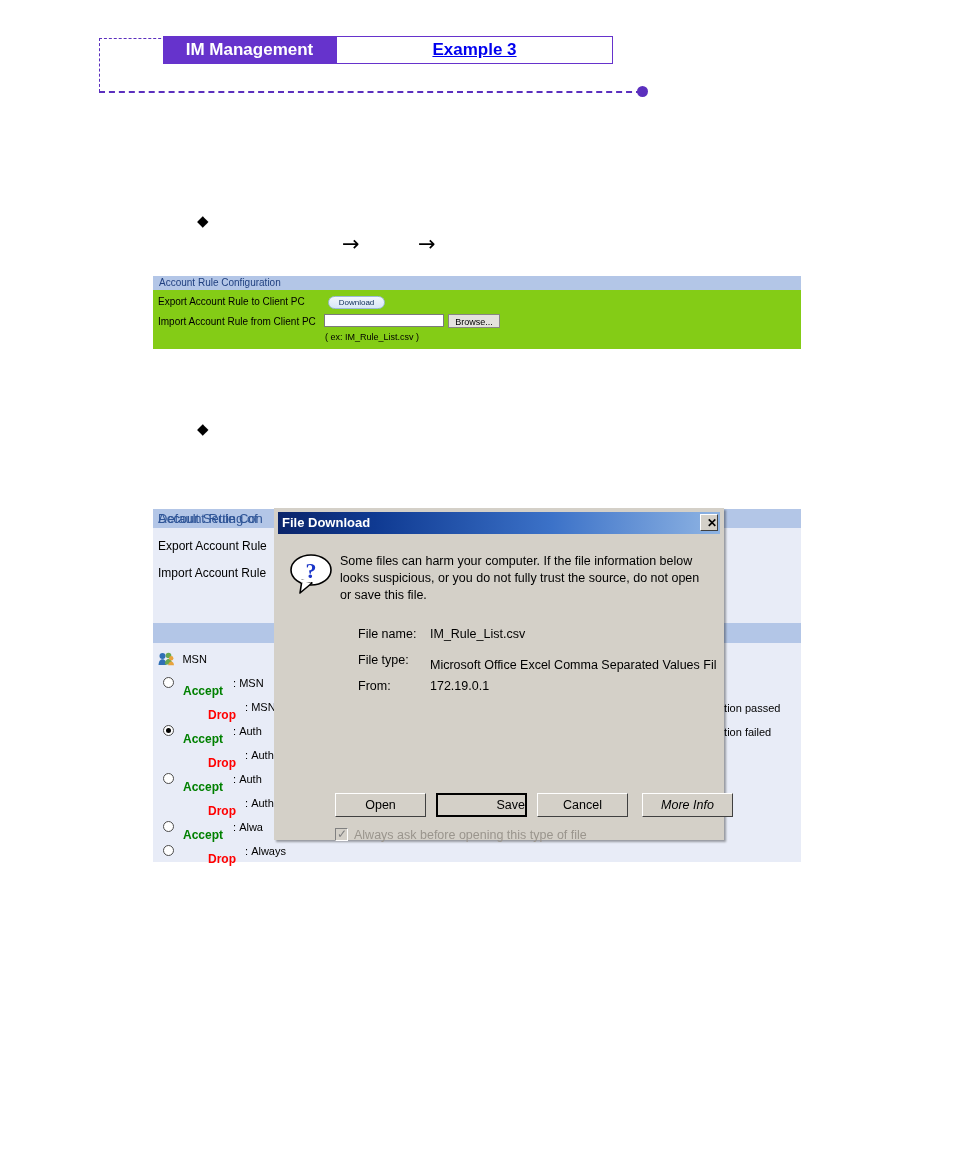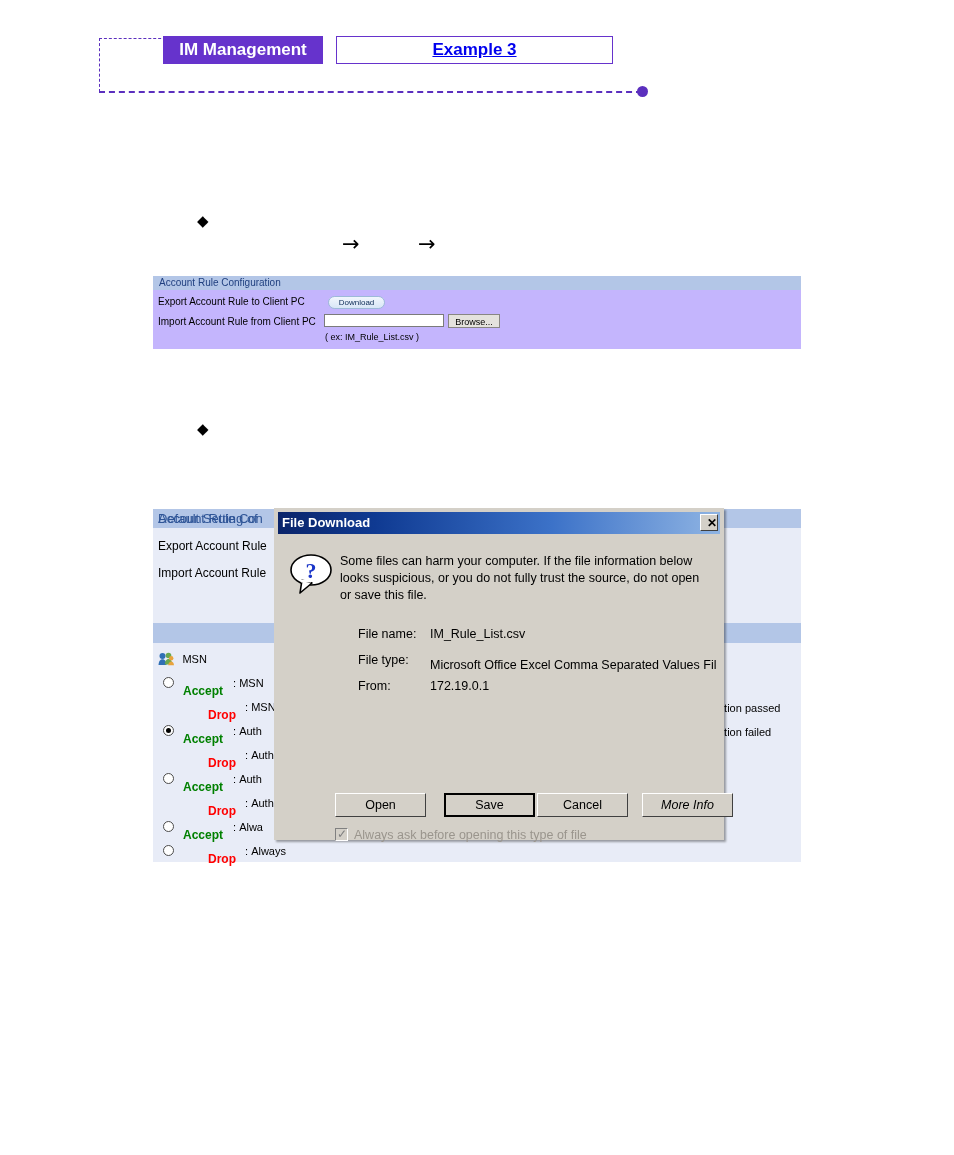--- a/index.html
+++ b/index.html
@@ -53,21 +53,21 @@
     top: 48px;
     width: 11px;
     height: 11px;
     border-radius: 50%;
     background: #5b2fbe;
   }
   #title-tab {
     position: absolute;
     left: 64px;
     top: -2px;
-    width: 160px;
+    width: 173px;
     height: 28px;
     background: #6633cc;
     color: #ffffff;
     font-size: 17px;
     font-weight: bold;
     line-height: 28px;
     text-align: center;
     letter-spacing: 0px;
   }
   #example-tab {
@@ -109,21 +109,21 @@
     font-family: "DejaVu Sans", sans-serif;
   }
 
   
   #panel1 {
     position: absolute;
     left: 153px;
     top: 276px;
     width: 648px;
     height: 73px;
-    background: #c4b5fd;
+    background: #84cc16;
   }
   .panel-head {
     position: absolute;
     left: 0;
     top: 0;
     width: 100%;
     height: 14px;
     background: #b3c6e7;
   }
   .panel-head-text {
@@ -417,21 +417,21 @@
     text-align: center;
     line-height: 22px;
     font-family: "Liberation Sans", sans-serif;
     padding: 0;
   }
   .dlg-btn.default {
     border: 2px solid #000000;
     line-height: 20px;
   }
   #btn-open   { left: 57px; }
-  #btn-save   { left: 166px; }
+  #btn-save   { left: 158px; text-align: right; }
   #btn-cancel { left: 259px; }
   #btn-more   { left: 364px; font-style: italic; }
   #always-ask-row {
     position: absolute;
     left: 57px;
     top: 293px;
     height: 16px;
     white-space: nowrap;
   }
   #always-ask-box {

